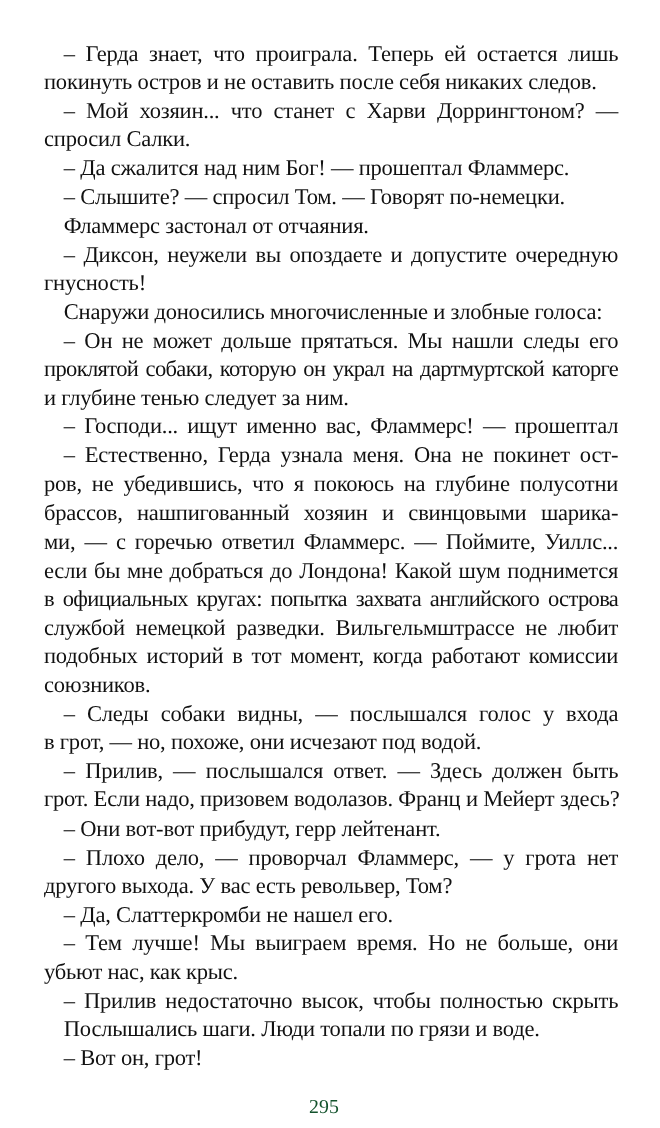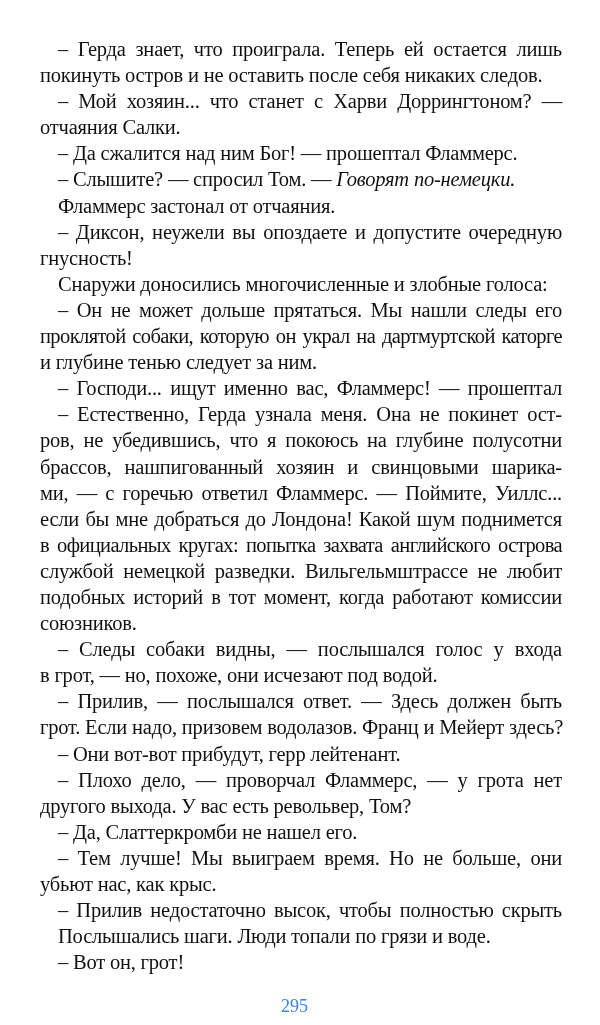--- a/index.html
+++ b/index.html
@@ -31,41 +31,40 @@
       text-align: justify;
       text-align-last: justify;
     }
     .line.indent {
       padding-left: 18px;
     }
     .line.last {
       text-align-last: left;
     }
     .line .it {
-      font-style: italic;
     }
     .page-number {
       position: absolute;
       left: 0;
       width: 589px;
       top: 996px;
       text-align: center;
       font-size: 18px;
       font-family: "Liberation Serif", serif;
-      color: #3b82f6;
+      color: #14532d;
     }
   </style>
 </head>
 <body>
 
 <div class="page" id="page-body">
     <div class="line indent"><span>– Герда знает, что проиграла. Теперь ей остается лишь</span></div>
     <div class="line last"><span>покинуть остров и не оставить после себя никаких следов.</span></div>
     <div class="line indent"><span>– Мой хозяин... что станет с Харви Доррингтоном? —</span></div>
-    <div class="line last"><span>отчаяния Салки.</span></div>
+    <div class="line last"><span>спросил Салки.</span></div>
     <div class="line indent last"><span>– Да сжалится над ним Бог! — прошептал Фламмерс.</span></div>
     <div class="line indent last"><span>– Слышите? — спросил Том. — </span><span class="it">Говорят по-немецки.</span></div>
     <div class="line indent last"><span>Фламмерс застонал от отчаяния.</span></div>
     <div class="line indent"><span>– Диксон, неужели вы опоздаете и допустите очередную</span></div>
     <div class="line last"><span>гнусность!</span></div>
     <div class="line indent last"><span>Снаружи доносились многочисленные и злобные голоса:</span></div>
     <div class="line indent"><span>– Он не может дольше прятаться. Мы нашли следы его</span></div>
     <div class="line" style="letter-spacing: -0.6px;"><span>проклятой собаки, которую он украл на дартмуртской каторге</span></div>
     <div class="line last"><span>и глубине тенью следует за ним.</span></div>
     <div class="line indent"><span>– Господи... ищут именно вас, Фламмерс! — прошептал</span></div>

